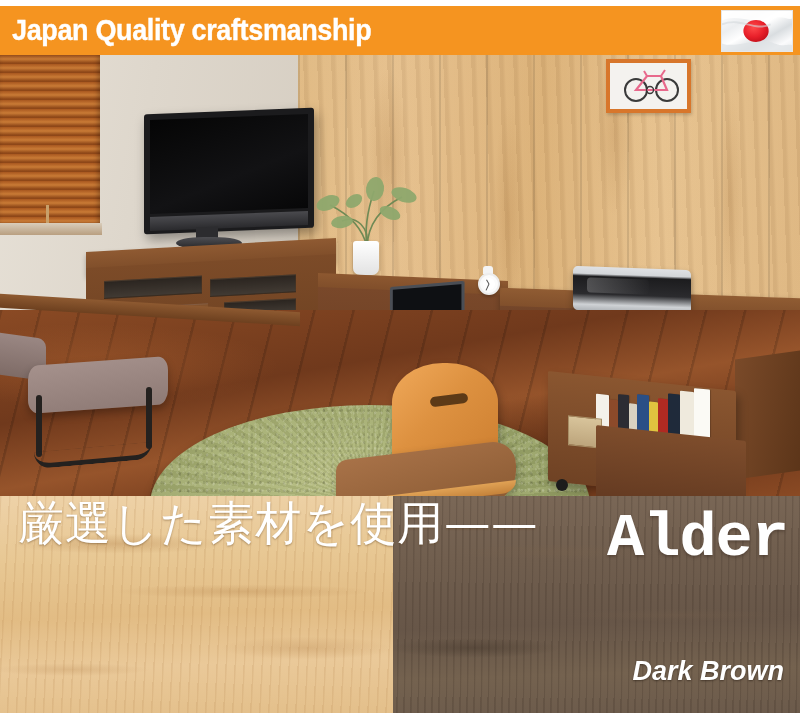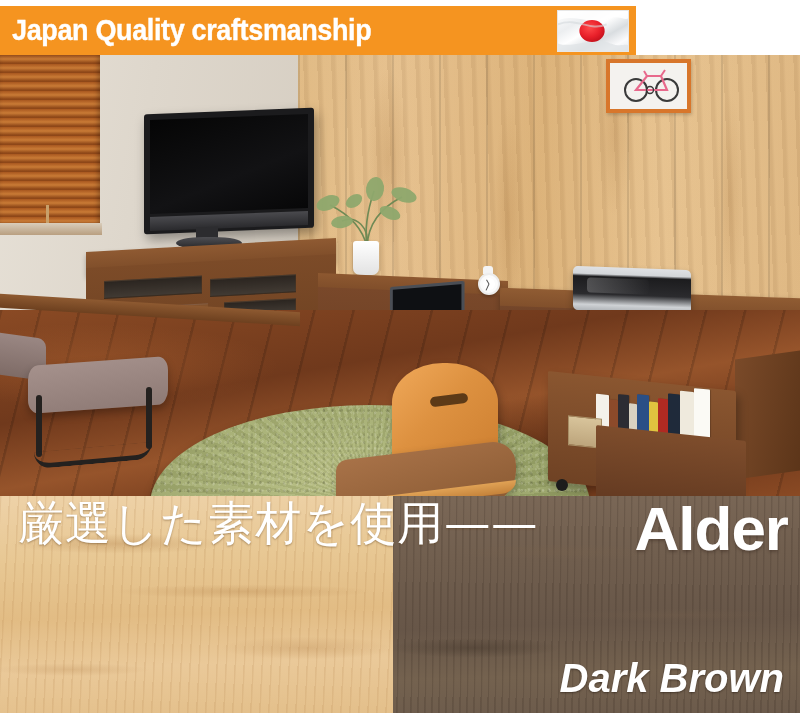--- a/index.html
+++ b/index.html
@@ -19,21 +19,21 @@
     height: 719px;
     background: #ffffff;
     overflow: hidden;
   }
 
   
   #header-banner {
     position: absolute;
     left: 0;
     top: 6px;
-    width: 636px;
+    width: 800px;
     height: 49px;
     background: #f59420;
     overflow: hidden;
   }
   #header-title {
     position: absolute;
     left: 12px;
     top: 50%;
     transform: translateY(-52%);
     color: #ffffff;
@@ -427,23 +427,23 @@
     position:absolute; left:18px; top:4px;
     color:#ffffff;
     font-family: "DejaVu Serif", "Liberation Serif", serif;
     font-size: 46px;
     line-height: 1.0;
     white-space: nowrap;
     text-shadow: 0 1px 2px rgba(90,60,25,0.45);
     letter-spacing: 1px;
   }
   .alder-word {
-    position:absolute; right:12px; top:2px;
+    position:absolute; right:12px; top:12px;
     color:#ffffff;
-    font-family: Liberation Sans, sans-serif;
+    font-family: Liberation Mono, monospace;
     font-weight:bold;
     font-size: 62px;
     line-height:1.0;
     letter-spacing:-1px;
     white-space:nowrap;
     text-shadow: 0 2px 3px rgba(60,45,35,0.45);
   }
   .alder-sub {
     position:absolute; right:14px; top:70px;
     color:#ffffff;
@@ -462,21 +462,21 @@
     font-size: 31px;
     white-space:nowrap;
     text-shadow: 0 1px 2px rgba(90,60,25,0.45);
   }
   .label-dark {
     position:absolute; right:16px; top:160px;
     color:#ffffff;
     font-family: "Liberation Sans", sans-serif;
     font-weight: bold;
     font-style: italic;
-    font-size: 40px;
+    font-size: 27px;
     white-space:nowrap;
     text-shadow: 0 1px 2px rgba(30,20,12,0.5);
   }
   #bottom-white {
     position:absolute; left:0; top:713px; width:800px; height:6px; background:#ffffff;
   }
   #top-white {
     position:absolute; left:0; top:0; width:800px; height:6px; background:#ffffff;
   }
 </style>

